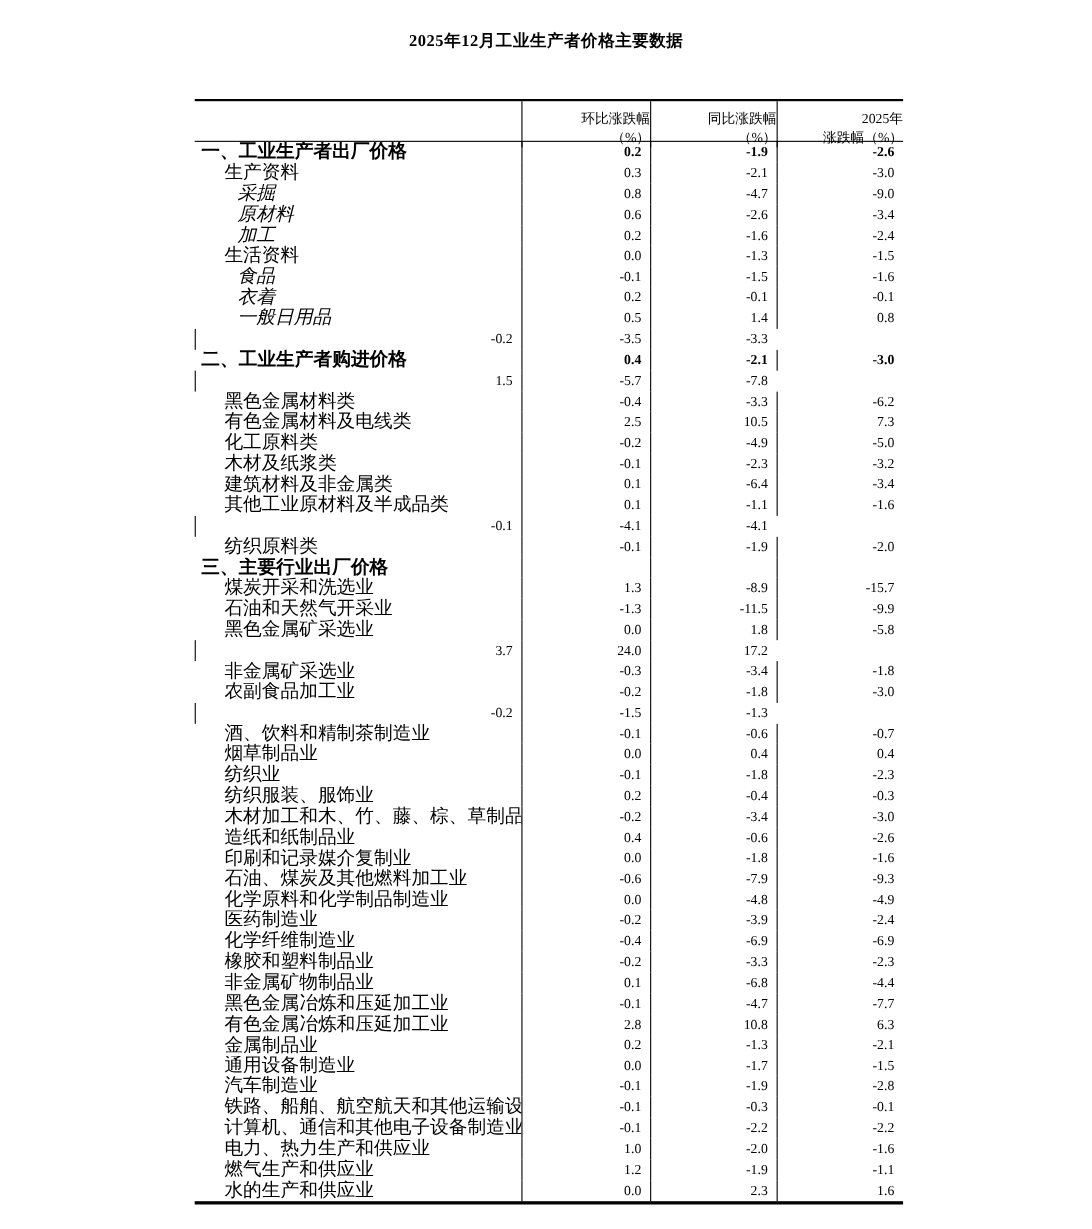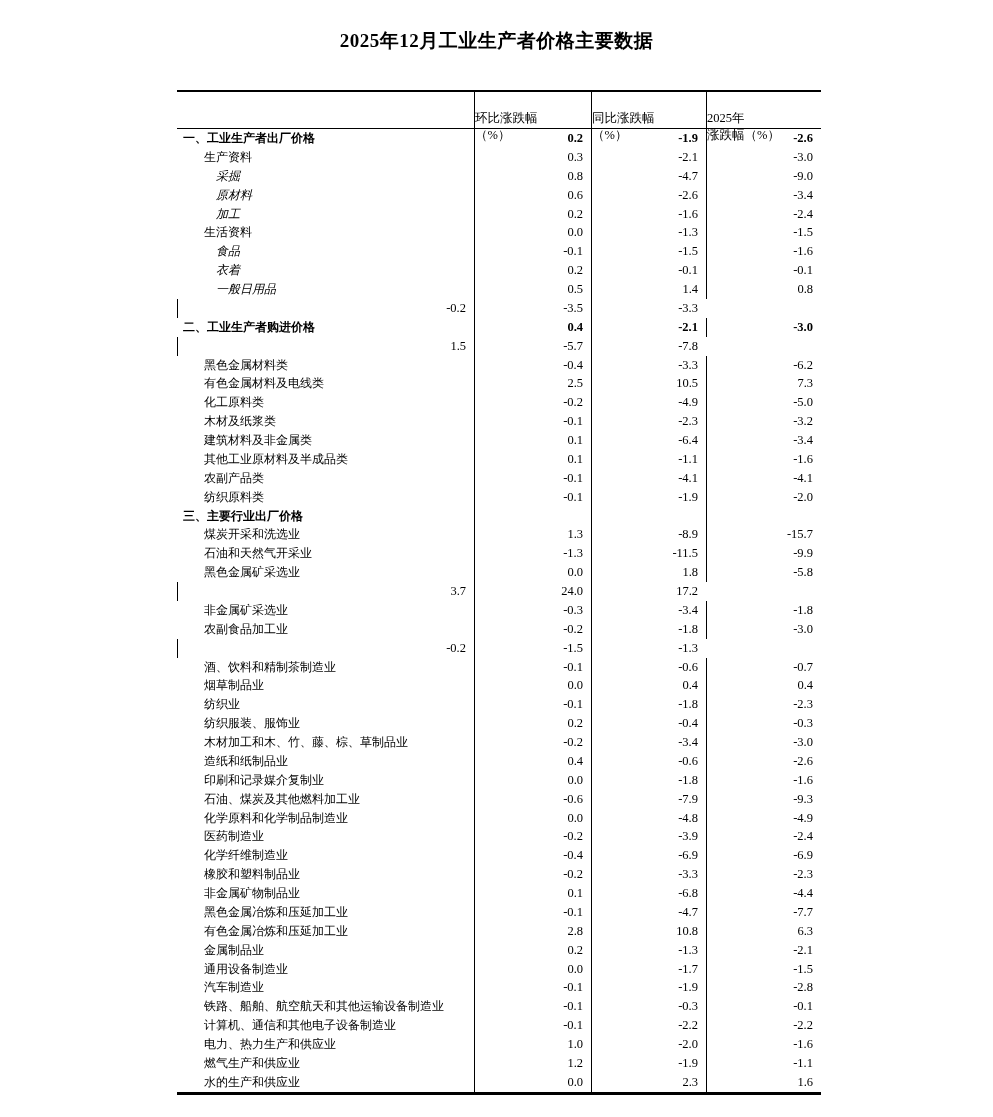--- a/index.html
+++ b/index.html
@@ -14,21 +14,21 @@
     font-family: "Liberation Serif", "DejaVu Serif", serif;
     color: #000000;
     overflow: hidden;
   }
   .page-title {
     position: absolute;
     top: 28px;
     left: 0;
     width: 993px;
     text-align: center;
-    font-size: 19px;
+    font-size: 15px;
     font-weight: bold;
     letter-spacing: 0.5px;
   }
   .price-table {
     position: absolute;
     left: 177px;
     top: 90px;
     width: 644px;
     border-top: 2.5px solid #000000;
     border-bottom: 3px solid #000000;
@@ -36,35 +36,35 @@
   }
   .trow {
     display: grid;
     grid-template-columns: 297px 117px 115px 115px;
   }
   .thead {
     height: 36px;
     border-bottom: 1.5px solid #000000;
   }
   .thead .th {
-    text-align: left;
+    text-align: right;
     font-size: 12.5px;
     line-height: 1.35;
-    padding-top: 18px;
+    padding-top: 8px;
     box-sizing: border-box;
   }
   .cell-sep {
     border-left: 1px solid #000000;
   }
   .brow {
     height: 18.88px;
     line-height: 18.88px;
   }
   .brow .label {
-    font-size: 12px;
+    font-size: 17px;
     white-space: nowrap;
     overflow: hidden;
     box-sizing: border-box;
   }
   .brow .val {
     font-size: 12.5px;
     text-align: right;
     padding-right: 8px;
     box-sizing: border-box;
     font-family: "Liberation Serif", "DejaVu Serif", serif;
@@ -199,21 +199,20 @@
     <div class="val cell-sep">-6.4</div>
     <div class="val cell-sep">-3.4</div>
   </div>
       <div class="trow brow">
     <div class="label indent-1">其他工业原材料及半成品类</div>
     <div class="val cell-sep">0.1</div>
     <div class="val cell-sep">-1.1</div>
     <div class="val cell-sep">-1.6</div>
   </div>
       <div class="trow brow">
-    <div class="label indent-1">农副产品类</div>
     <div class="val cell-sep">-0.1</div>
     <div class="val cell-sep">-4.1</div>
     <div class="val cell-sep">-4.1</div>
   </div>
       <div class="trow brow">
     <div class="label indent-1">纺织原料类</div>
     <div class="val cell-sep">-0.1</div>
     <div class="val cell-sep">-1.9</div>
     <div class="val cell-sep">-2.0</div>
   </div>

